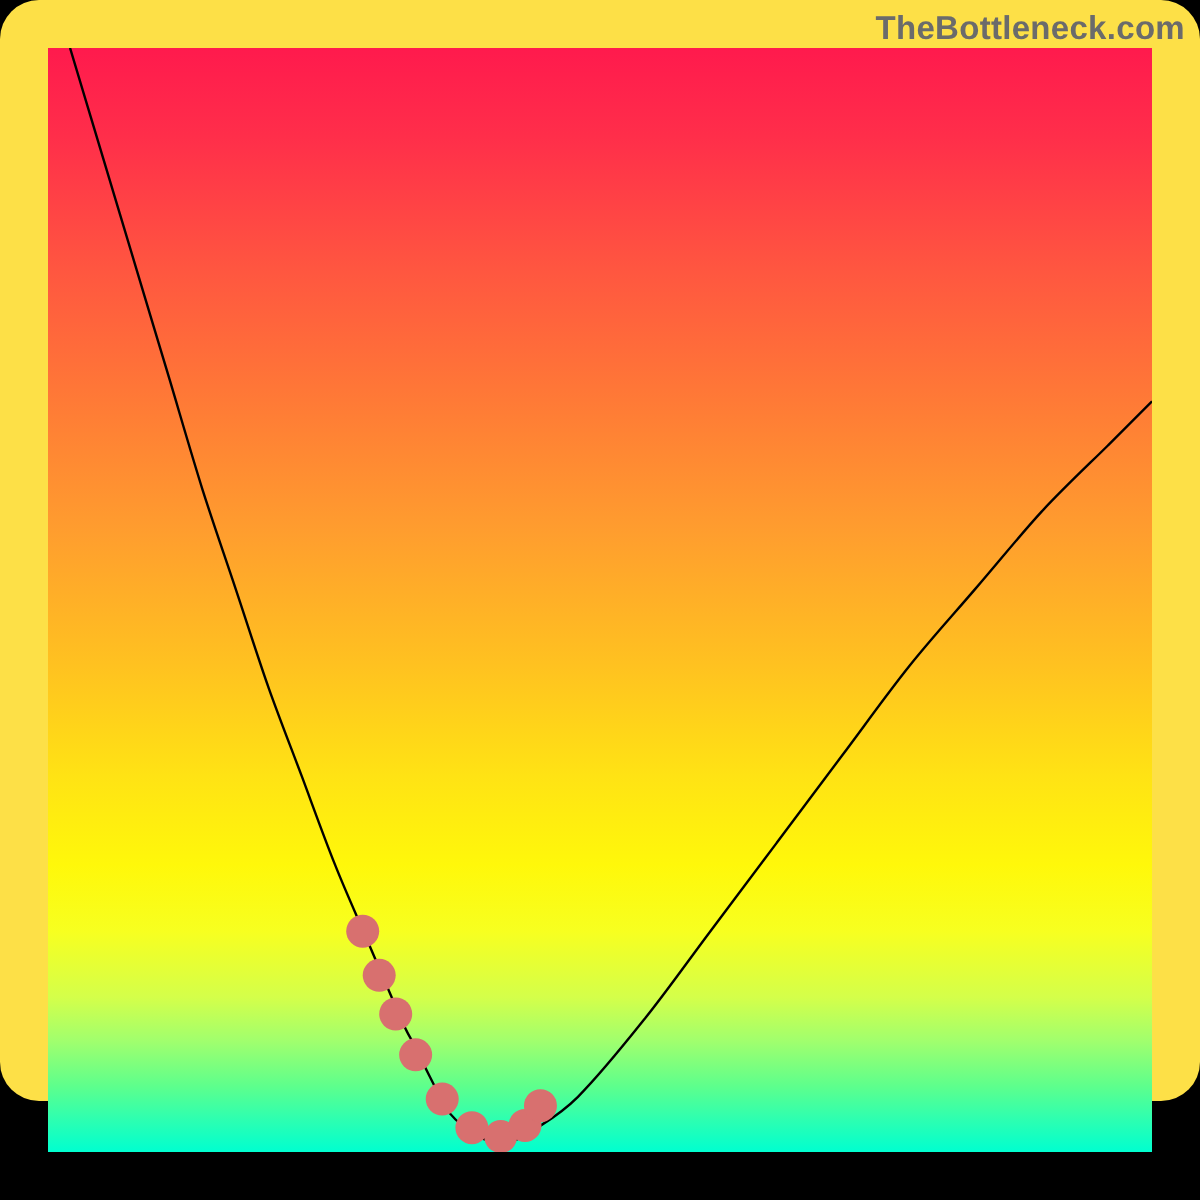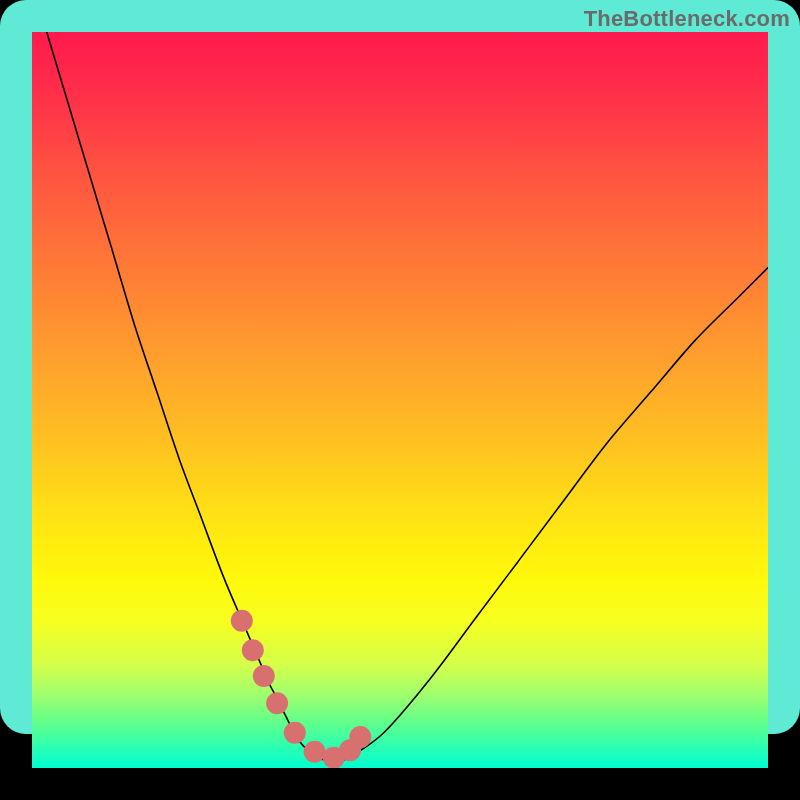--- a/index.html
+++ b/index.html
@@ -10,21 +10,21 @@
     background: #000;
     position: relative;
     font-family: Arial, Helvetica, sans-serif;
   }
   .frame {
     position: absolute;
     top: 0;
     left: 0;
     width: 800px;
     height: 734px;
-    background: #5eead4;
+    background: #fde047;
     border-radius: 26px;
   }
   .plot-area {
     position: absolute;
     top: 32px;
     left: 32px;
     width: 736px;
     height: 736px;
     overflow: hidden;
   }

